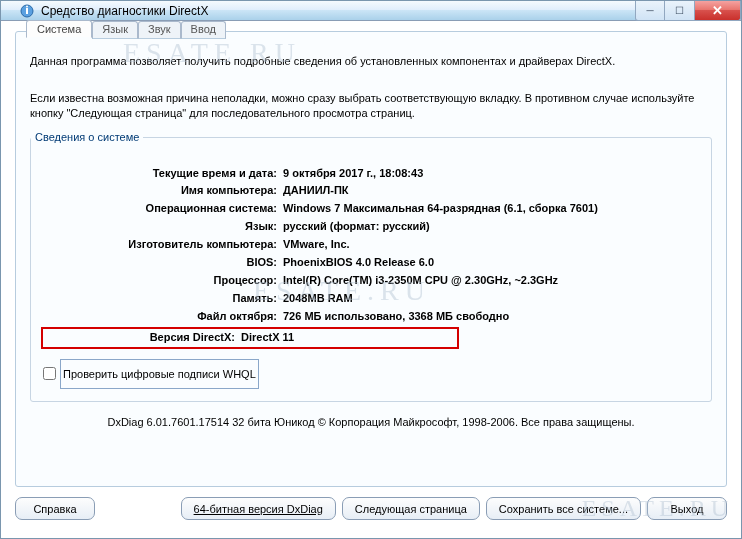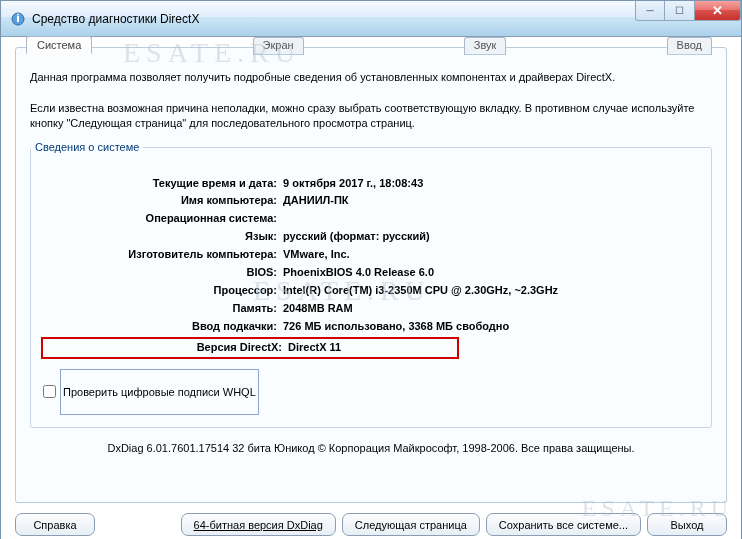--- a/index.html
+++ b/index.html
@@ -1,24 +1,24 @@
 <!DOCTYPE html>
 <html><head>
 <meta charset="utf-8">
 <style>
 * { box-sizing: border-box; font-family: 'Segoe UI', Tahoma, sans-serif; }
 body { margin: 0; padding: 0; background: #fff; width: 742px; height: 539px; overflow: hidden; }
 
 .window { width: 742px; height: 539px; background: #fff; border: 1px solid #7a96ae; position: relative; }
 
 .titlebar {
-  height: 36px;
+  height: 20px;
   background: linear-gradient(to bottom, #f5fafe 0%, #e1eefc 45%, #cde6f7 46%, #aad1ea 100%);
   border-bottom: 1px solid #8a9db5;
-  display: flex; align-items: center; padding-left: 9px;
+  display: flex; align-items: center; padding-left: 18px;
   position: relative;
 }
 .titlebar-icon {
   width: 16px; height: 16px; margin-right: 6px;
   display: flex; align-items: center; justify-content: center;
 }
 .titlebar-icon svg { width: 16px; height: 16px; }
 .title-text { font-size: 12px; color: #000; }
 .win-buttons { position: absolute; right: 0; top: 0; display: flex; height: 20px; }
 .win-btn {
@@ -53,21 +53,20 @@
   background: #fafdff;
   padding: 8px 14px 12px 14px;
   flex: 1 1 auto;
   position: relative;
 }
 
 .tabstrip {
   display: flex;
   margin-top: -20px;
   margin-left: -4px;
-  justify-content: space-between;
 }
 .tab {
   background: #fdfdfd;
   border: 1px solid #aab9cc;
   border-bottom: 1px solid #fafdff;
   border-radius: 3px 3px 0 0;
   padding: 2px 10px;
   font-size: 11px;
   color: #444;
   margin-right: 0px;
@@ -76,21 +75,21 @@
 }
 .tab.inactive {
   background: #eef3f8;
   border-bottom: 1px solid #b7ccde;
   top: 1px;
   padding: 1px 9px;
   color: #555;
 }
 
 .intro { font-size: 11px; color: #000; margin: 16px 0 10px 0; line-height: 1.35; }
-.intro2 { font-size: 11px; color: #000; margin: 16px 0 16px 0; line-height: 1.35; }
+.intro2 { font-size: 11px; color: #000; margin: 22px 0 16px 0; line-height: 1.35; }
 
 .group {
   border: 1px solid #c7d5e3;
   border-radius: 3px;
   padding: 8px 12px 12px 12px;
   position: relative;
   margin-bottom: 8px;
 }
 .group-title {
   position: absolute;
@@ -103,25 +102,25 @@
 
 .info-rows { display: flex; flex-direction: column; gap: 2px; margin-top: 20px; font-weight: bold; }
 .info-row { display: flex; font-size: 11px; color: #000; line-height: 1.45; }
 .info-label { width: 240px; text-align: right; padding-right: 6px; }
 .info-value { flex: 1; }
 .info-row.highlight {
   border: 2px solid #d40000;
   padding: 1px 0;
   margin-left: -2px; margin-right: 240px;
 }
-.info-row.highlight .info-label { width: 245px; }
+.info-row.highlight .info-label { width: 198px; }
 
 .whql-row { margin-top: 10px; display: flex; align-items: center; font-size: 11px; color: #000; }
 .whql-row input { margin: 0 4px 0 0; }
-.whql-row label { border: 1px solid #8aa7c9; padding: 16px 2px; }
+.whql-row label { border: 1px solid #8aa7c9; padding: 8px 2px; }
 
 .footer-text {
   font-size: 11px; color: #000; text-align: center;
   margin-top: 14px;
 }
 
 .button-row {
   display: flex; justify-content: space-between;
   margin-top: 10px;
   gap: 0;
@@ -177,41 +176,42 @@
           <span class="x">✕</span>
         </div>
     </div>
   </div>
 
   <div class="client">
     <div class="tabs-panel">
 
       <div class="tabstrip">
         <div class="tab">Система</div>
-        <div class="tab inactive">Экран</div>
+        <div class="tab inactive">Язык</div>
         <div class="tab inactive">Звук</div>
         <div class="tab inactive">Ввод</div>
       </div>
 
       <div class="intro">Данная программа позволяет получить подробные сведения об установленных компонентах и драйверах DirectX.</div>
       <div class="intro2">Если известна возможная причина неполадки, можно сразу выбрать соответствующую вкладку. В противном случае используйте кнопку "Следующая страница" для последовательного просмотра страниц.</div>
 
       <div class="group">
         <div class="group-title">Сведения о системе</div>
         <div class="info-rows">
           <div class="info-row">
             <div class="info-label">Текущие время и дата:</div>
             <div class="info-value">9 октября 2017 г., 18:08:43</div>
           </div>
           <div class="info-row">
             <div class="info-label">Имя компьютера:</div>
             <div class="info-value">ДАНИИЛ-ПК</div>
           </div>
           <div class="info-row">
             <div class="info-label">Операционная система:</div>
+            <div class="info-value">Windows 7 Максимальная 64-разрядная (6.1, сборка 7601)</div>
           </div>
           <div class="info-row">
             <div class="info-label">Язык:</div>
             <div class="info-value">русский (формат: русский)</div>
           </div>
           <div class="info-row">
             <div class="info-label">Изготовитель компьютера:</div>
             <div class="info-value">VMware, Inc.</div>
           </div>
           <div class="info-row">
@@ -220,21 +220,21 @@
           </div>
           <div class="info-row">
             <div class="info-label">Процессор:</div>
             <div class="info-value">Intel(R) Core(TM) i3-2350M CPU @ 2.30GHz, ~2.3GHz</div>
           </div>
           <div class="info-row">
             <div class="info-label">Память:</div>
             <div class="info-value">2048MB RAM</div>
           </div>
           <div class="info-row">
-            <div class="info-label">Ввод подкачки:</div>
+            <div class="info-label">Файл октября:</div>
             <div class="info-value">726 МБ использовано, 3368 МБ свободно</div>
           </div>
           <div class="info-row highlight">
             <div class="info-label">Версия DirectX:</div>
             <div class="info-value">DirectX 11</div>
           </div>
         </div>
         <div class="whql-row">
           <input type="checkbox" id="whql" style="">
           <label for="whql">Проверить цифровые подписи WHQL</label>

